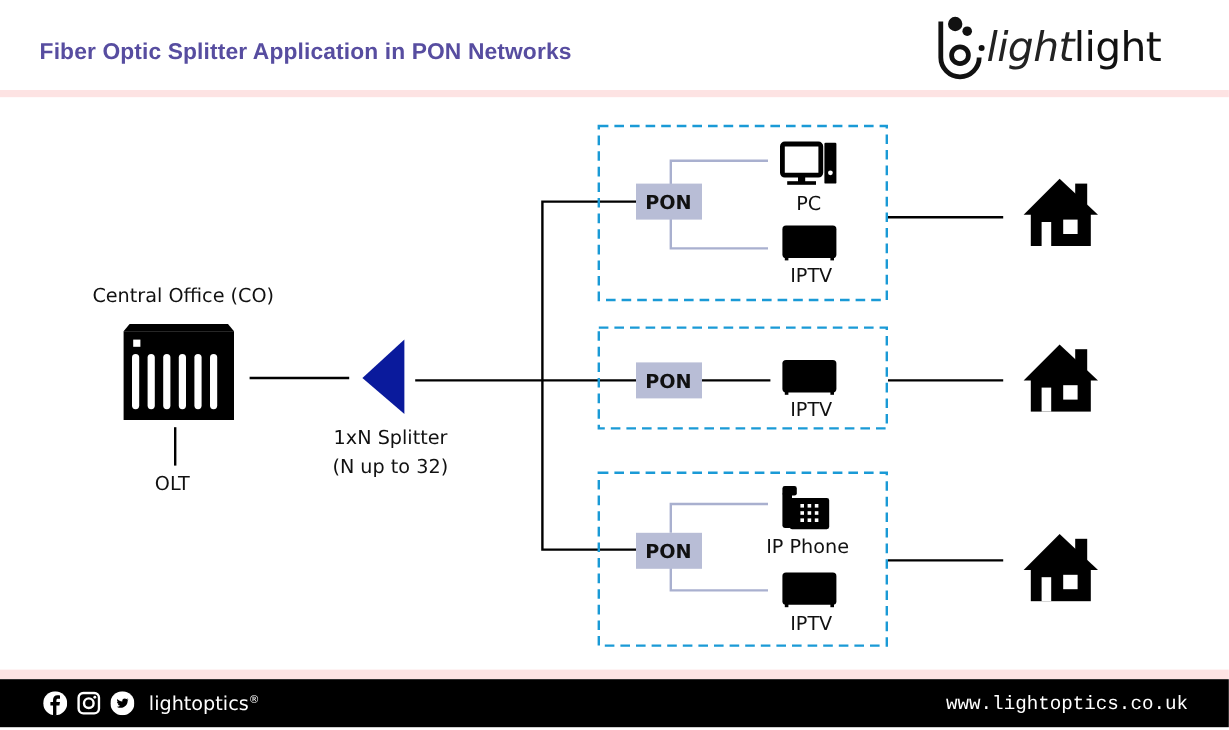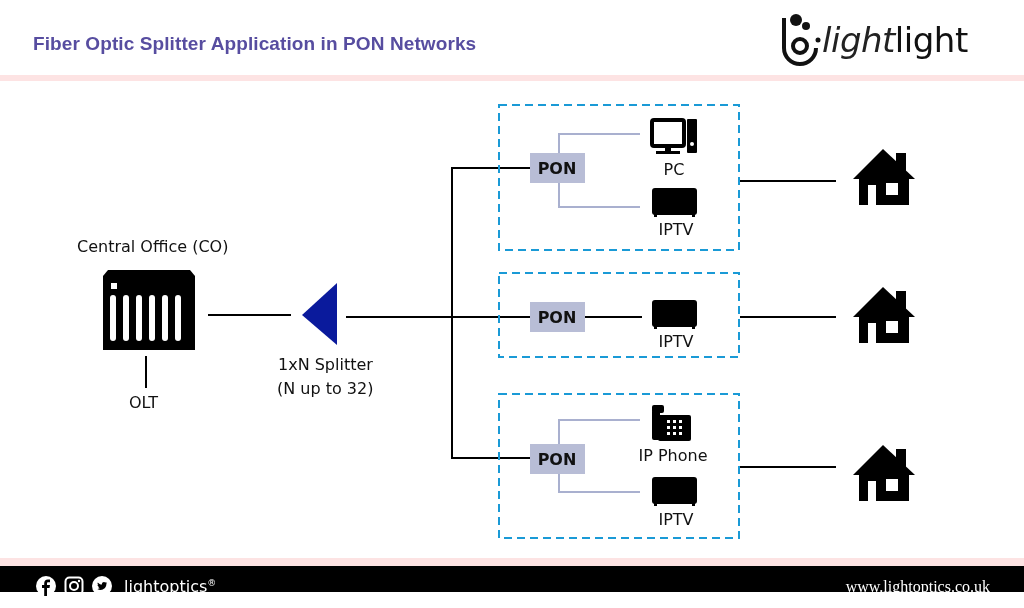--- a/index.html
+++ b/index.html
@@ -3,25 +3,25 @@
 <meta charset="utf-8">
 <style>
   html,body{margin:0;padding:0;background:#fff;}
   body{width:1024px;height:608px;position:relative;overflow:hidden;font-family:"DejaVu Sans","Liberation Sans",sans-serif;}
   .title{position:absolute;left:33px;top:33px;font-family:"Liberation Sans",sans-serif;font-weight:bold;font-size:19px;color:#574da0;letter-spacing:0.1px;}
   .logo{position:absolute;left:780px;top:10px;width:230px;height:60px;}
   .logo-text{position:absolute;left:42px;top:10px;font-family:"DejaVu Sans",sans-serif;font-size:34px;color:#111;letter-spacing:-0.5px;}
   .logo-text .light{font-weight:300;color:#222;font-style:italic;}
   .pinkbar{position:absolute;left:0;top:75px;width:1024px;height:6px;background:#fde3e3;}
   .pinkbar2{position:absolute;left:0;top:558px;width:1024px;height:8px;background:#fde3e3;}
-  .footer{position:absolute;left:0;top:566px;width:1024px;height:26px;background:#000;}
+  .footer{position:absolute;left:0;top:566px;width:1024px;height:40px;background:#000;}
   .footer .social{position:absolute;left:36px;top:10px;display:flex;align-items:center;gap:8px;}
   .footer .brand{color:#fff;font-family:"DejaVu Sans",sans-serif;font-size:16px;margin-left:4px;}
   .footer .brand sup{font-size:9px;}
-  .footer .url{position:absolute;right:34px;top:12px;color:#fff;font-family:Liberation Serif, serif;font-size:16px;}
+  .footer .url{position:absolute;right:34px;top:12px;color:#fff;font-family:Liberation Mono, monospace;font-size:16px;}
   svg.diagram{position:absolute;left:0;top:0;}
   .lbl{font-family:"DejaVu Sans",sans-serif;font-size:16px;fill:#111;}
   .pon-lbl{font-family:"DejaVu Sans",sans-serif;font-size:16px;font-weight:bold;fill:#111;}
 </style>
 </head>
 <body>
 
 <div class="title">Fiber Optic Splitter Application in PON Networks</div>
 
 <div class="logo">

